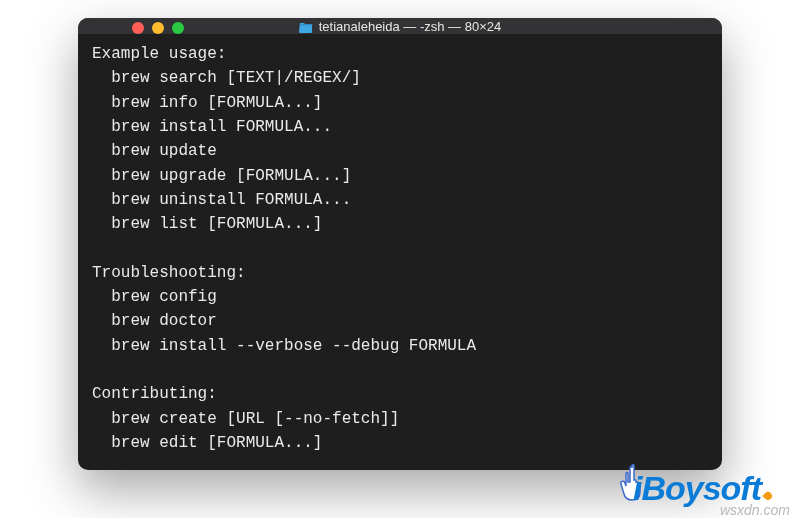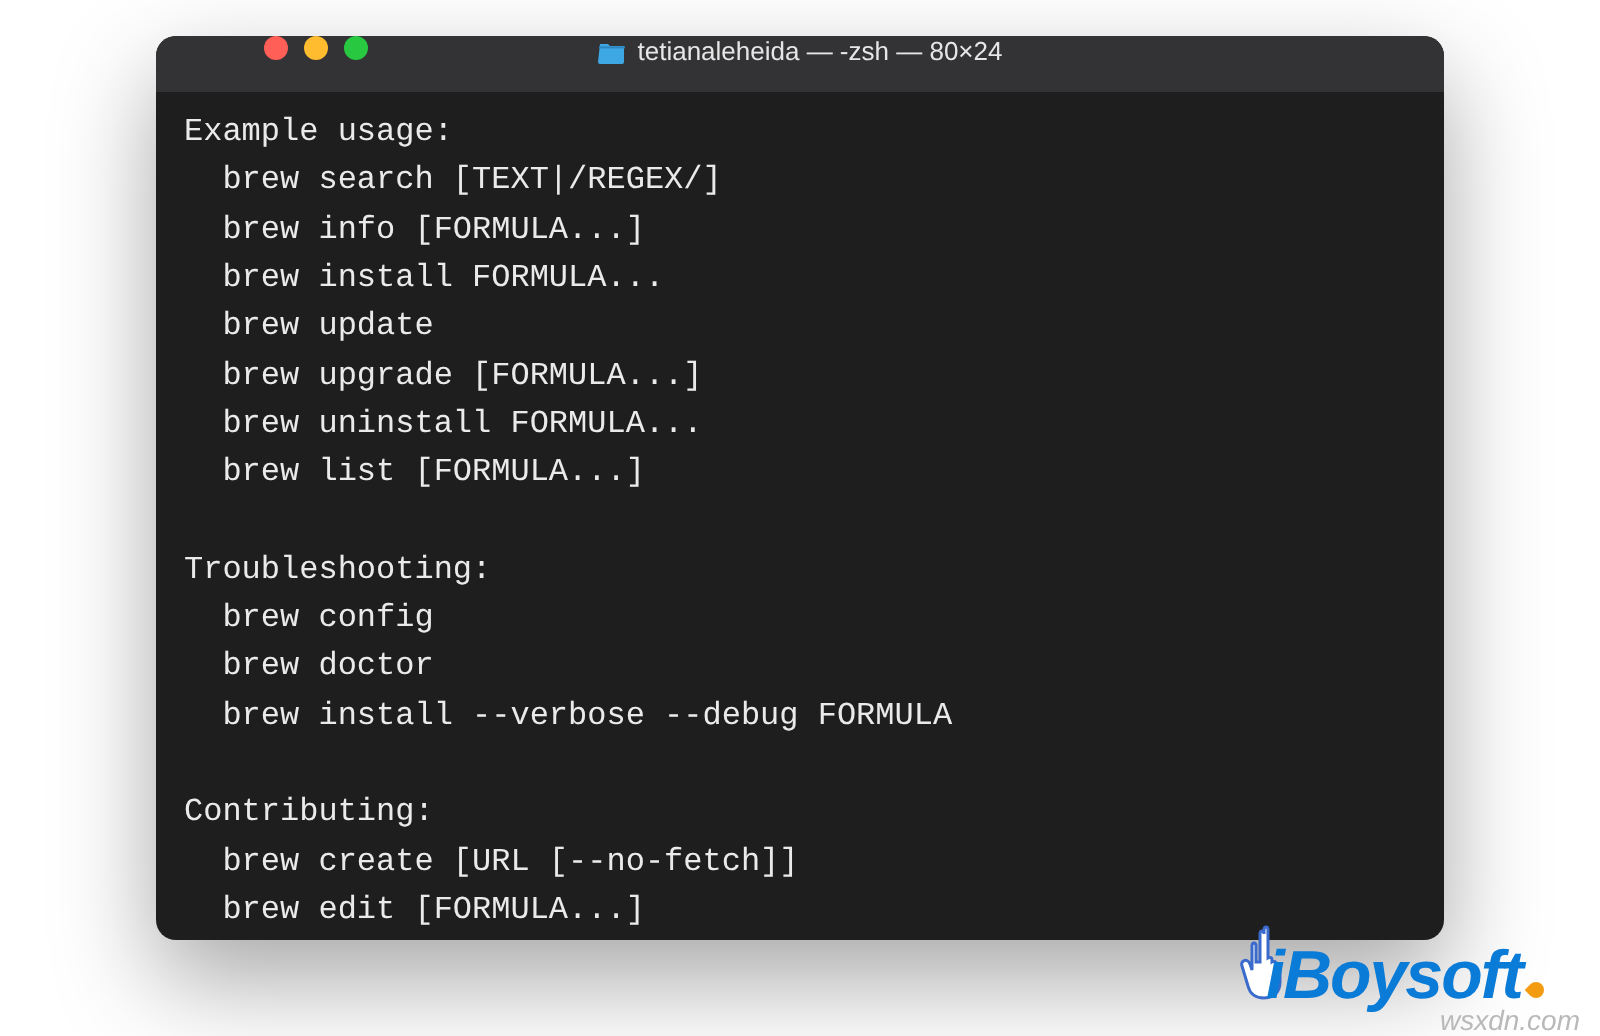--- a/index.html
+++ b/index.html
@@ -19,24 +19,24 @@
     width: 644px;
     height: 452px;
     background: #1e1e1e;
     border-radius: 10px;
     box-shadow: 0 20px 50px rgba(0,0,0,0.35);
     overflow: hidden;
     display: flex;
     flex-direction: column;
   }
   .titlebar {
-    height: 28px;
+    height: 16px;
     background: #333336;
     display: flex;
-    align-items: flex-start;
+    align-items: flex-end;
     position: relative;
     flex-shrink: 0;
     padding-left: 42px;
   }
   .traffic-lights {
     display: flex;
     gap: 8px;
     padding-left: 12px;
   }
   .traffic-light {

